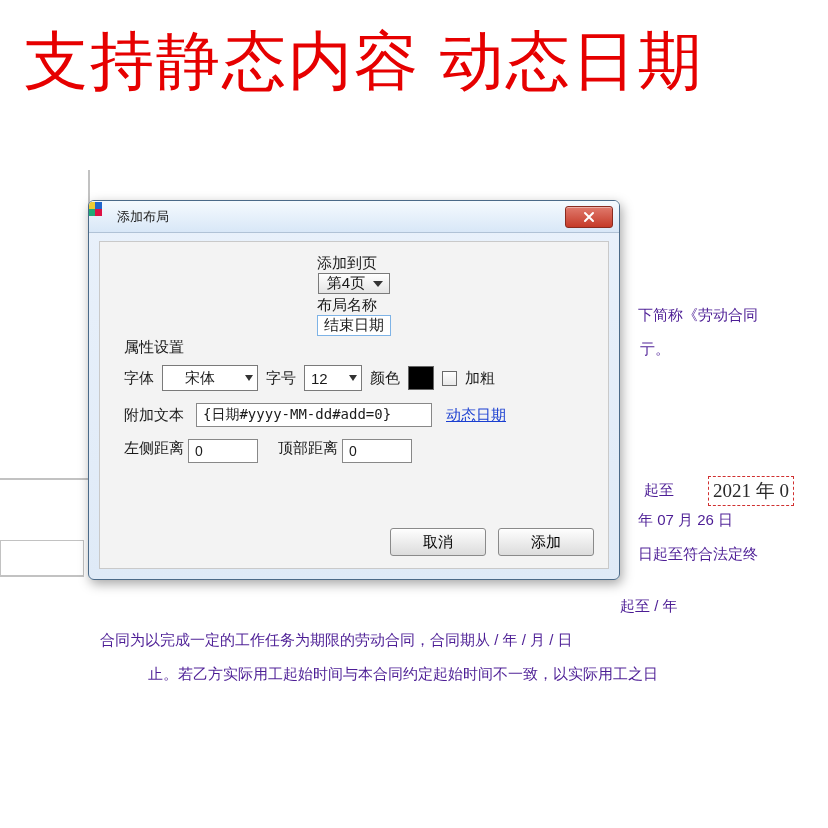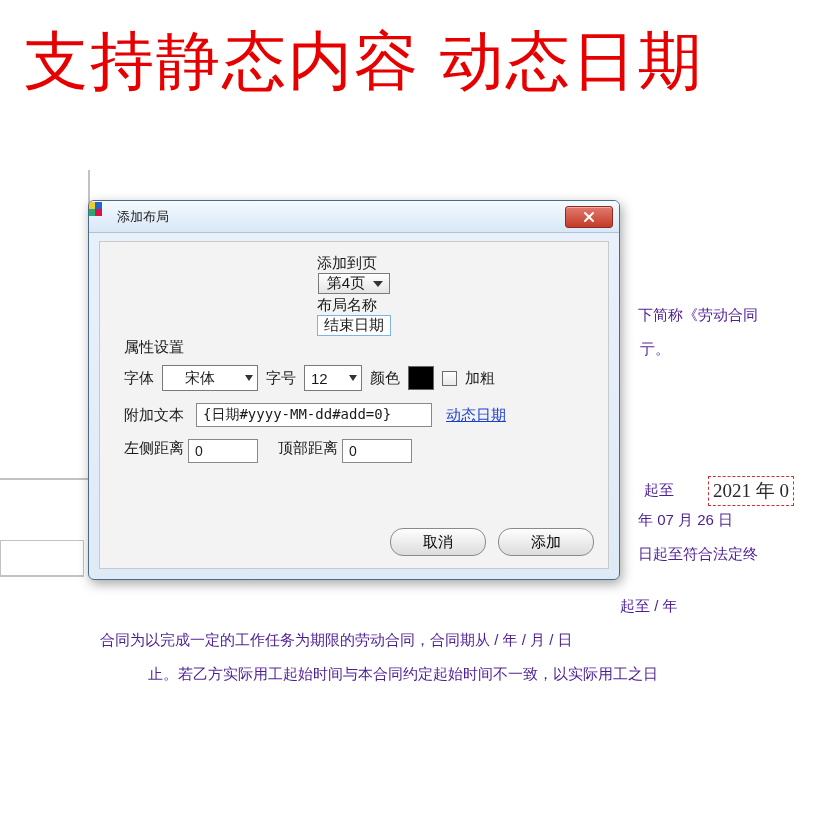--- a/index.html
+++ b/index.html
@@ -217,21 +217,21 @@
     display:flex; align-items:center;
   }
 
   .button-row {
     position:absolute; right: 14px; bottom: 12px;
     display:flex; gap: 12px;
   }
   .win-btn {
     width: 96px; height: 28px;
     border: 1px solid #8a8a8a;
-    border-radius: 13px;
+    border-radius: 3px;
     background: linear-gradient(#fefefe, #dcdcdc);
     font-size: 15px;
     display:flex; align-items:center; justify-content:center;
     cursor: pointer;
     box-shadow: inset 0 1px 0 rgba(255,255,255,0.7);
   }
 </style>
 </head>
 <body>
 

